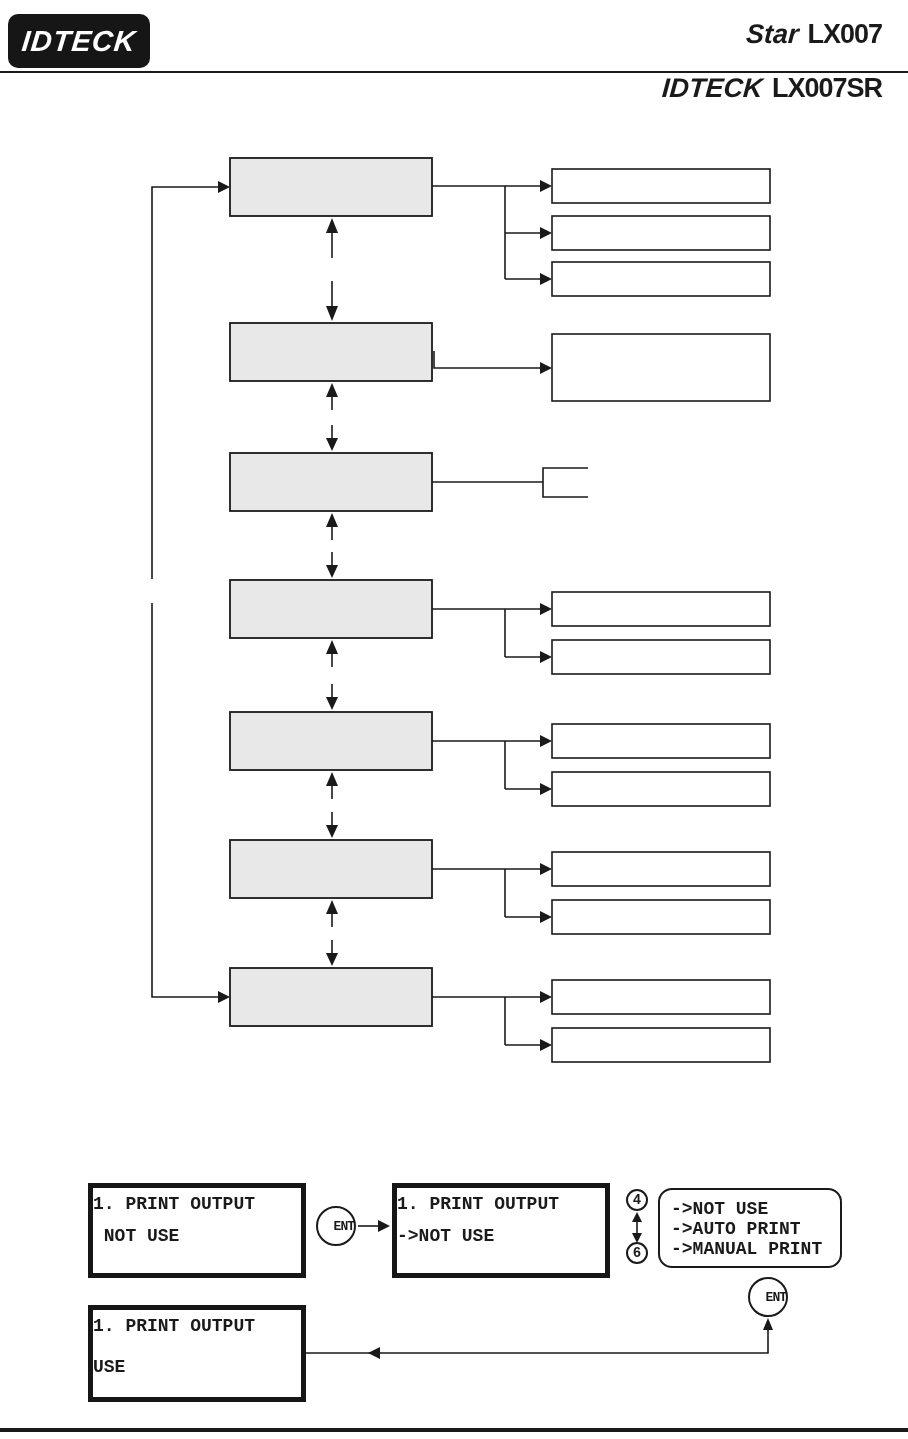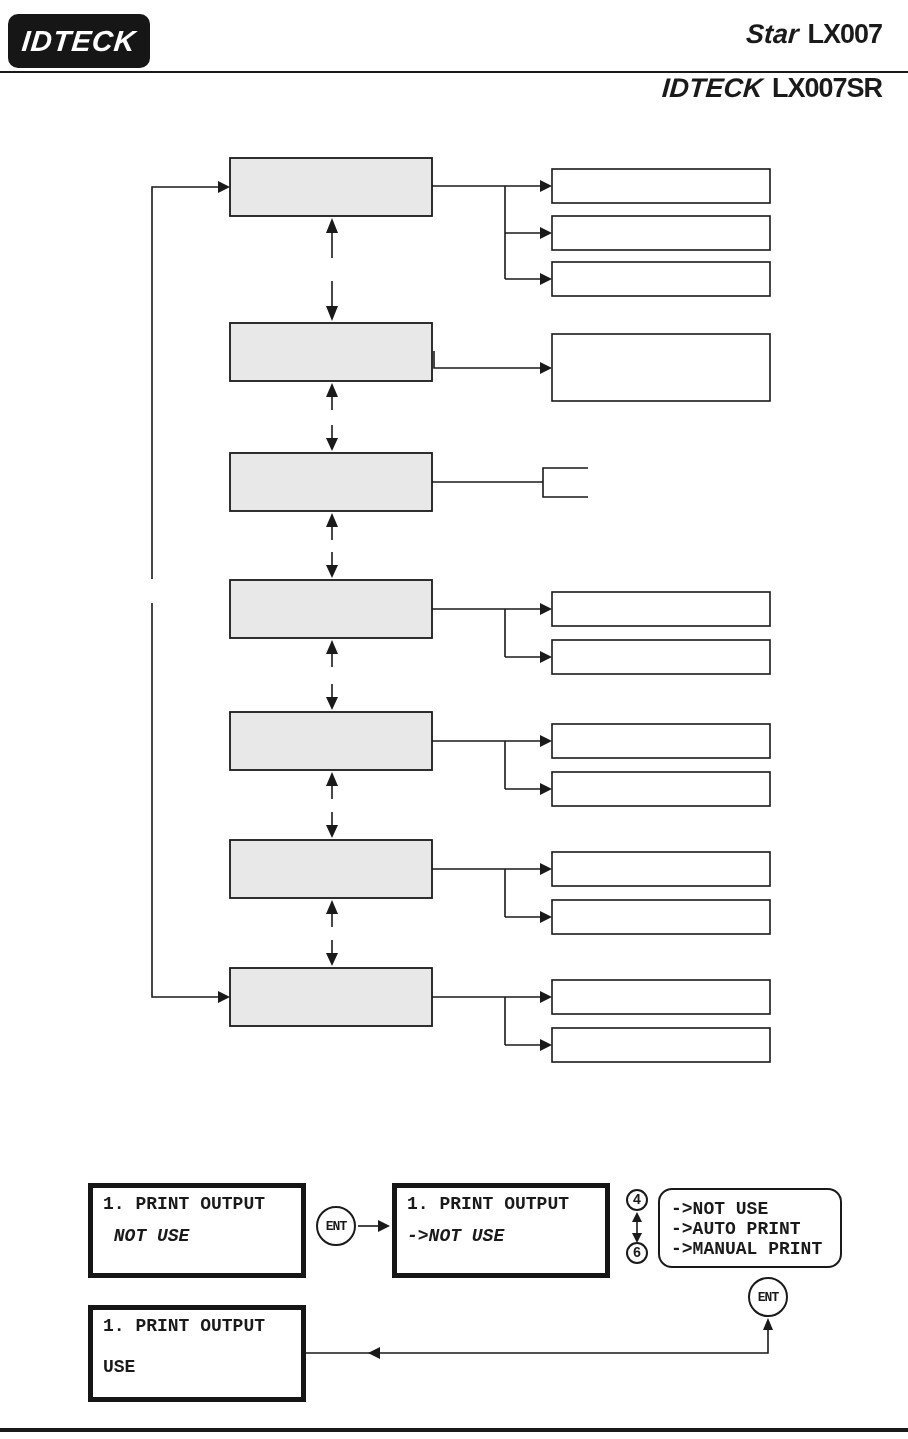--- a/index.html
+++ b/index.html
@@ -20,34 +20,34 @@
   .frule{left:0;top:1428px;width:908px;height:4px;background:#1a1a1a;}
 
   
   svg{position:absolute;left:0;top:0;}
   .node{fill:#e8e8e8;stroke:#1a1a1a;stroke-width:1.8;}
   .leaf{fill:#ffffff;stroke:#1a1a1a;stroke-width:1.6;}
   .ln{fill:none;stroke:#1a1a1a;stroke-width:1.6;}
   .ah{fill:#1a1a1a;stroke:none;}
 
   
-  .lcd{border:5px solid #161616;background:#fff;padding:7px 0 0 10px;
+  .lcd{border:5px solid #161616;background:#fff;padding:7px 0 0 0;
        font-family:"Liberation Mono","DejaVu Sans Mono",monospace;
        font-weight:bold;font-size:18px;line-height:18px;}
   .lcd-line{white-space:pre;}
   .lcd1{left:88px;top:1183px;width:218px;height:95px;}
   .lcd2{left:392px;top:1183px;width:218px;height:95px;}
   .lcd3{left:88px;top:1305px;width:218px;height:97px;}
-  .gap1{margin-top:14px;font-style:italic;}
+  .gap1{margin-top:14px;}
   .gap3{margin-top:23px;}
 
   .circle{border:2px solid #1a1a1a;border-radius:50%;background:#fff;
           display:flex;align-items:center;justify-content:center;
           font-family:"Liberation Mono","DejaVu Sans Mono",monospace;font-weight:bold;}
-  .ent{width:40px;height:40px;font-size:13px;letter-spacing:-1px;}
+  .ent{width:40px;height:40px;font-size:13px;letter-spacing:-1px;justify-content:flex-end;}
   .ent1{left:316px;top:1206px;}
   .ent2{left:748px;top:1277px;}
   .key{width:22px;height:22px;font-size:14px;}
   .key4{left:626px;top:1189px;}
   .key6{left:626px;top:1242px;}
 
   .options{left:658px;top:1188px;width:184px;height:80px;border:2px solid #1a1a1a;
            border-radius:14px;background:#fff;padding:9px 0 0 11px;
            font-family:"Liberation Mono","DejaVu Sans Mono",monospace;
            font-weight:bold;font-size:18px;line-height:20px;}

